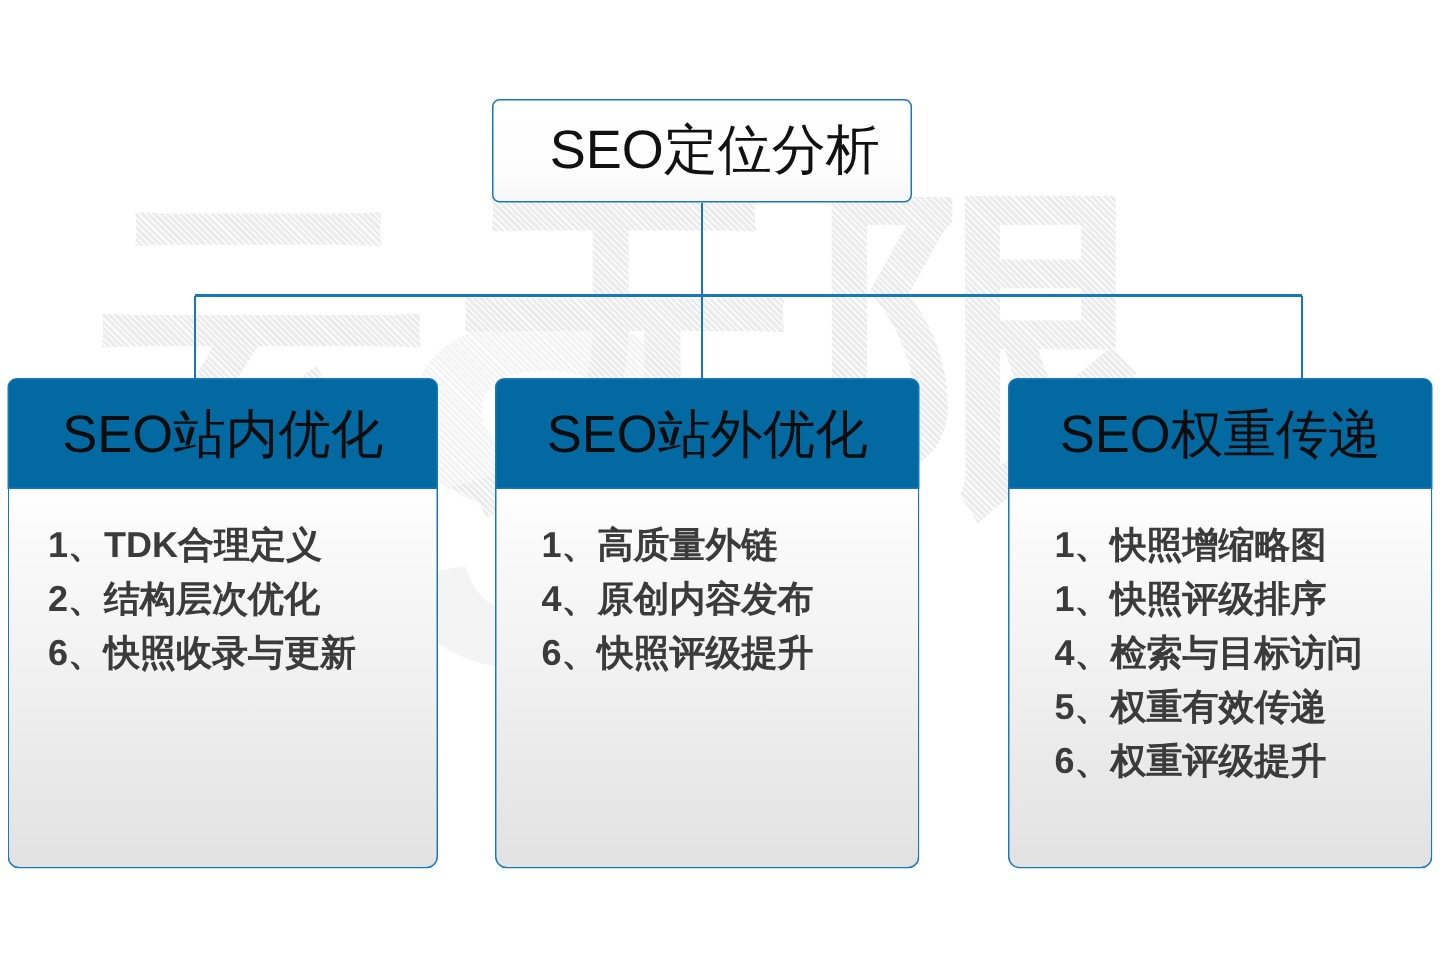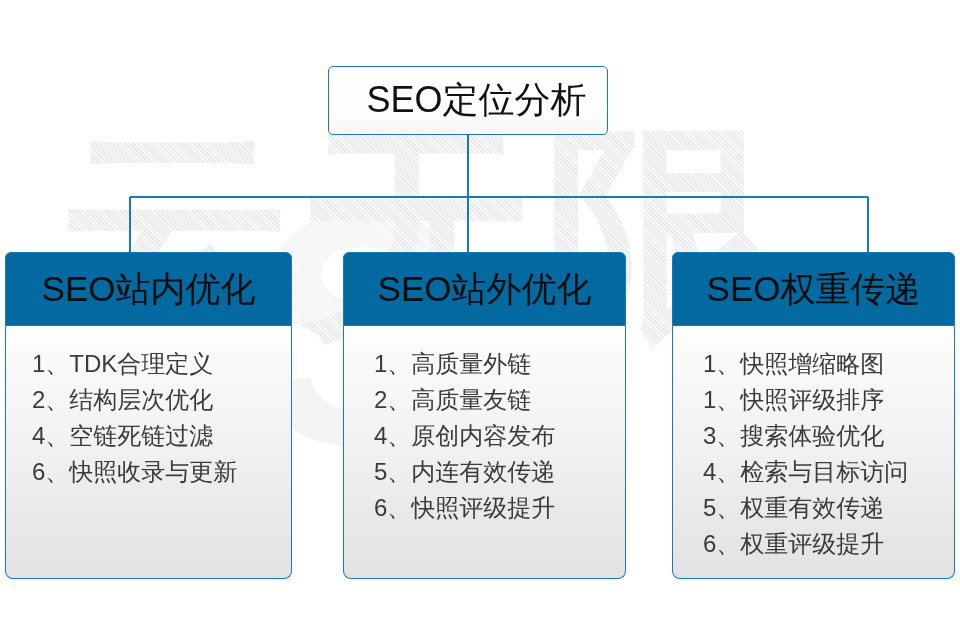--- a/index.html
+++ b/index.html
@@ -134,20 +134,21 @@
     border-top: none;
     border-radius: 0 0 8px 8px;
     background: linear-gradient(to bottom,
         #ffffff 0%,
         #fafafa 12%,
         #f2f2f2 45%,
         #e8e8e8 78%,
         #e2e2e2 100%);
     padding: 20px 0 14px 0;
     height: 253px;
+    font-weight: bold;
   }
   .item {
     font-size: 24px;
     color: #3b3b3b;
     line-height: 36px;
     white-space: nowrap;
     font-family: "Liberation Sans", "DejaVu Sans", sans-serif;
     padding-left: 26px;
   }
   .col-2 .item, .col-3 .item { padding-left: 30px; }
@@ -182,45 +183,41 @@
     <span class="root-title">SEO定位分析</span>
   </div>
 
   <div class="col col-1" style="left:5px; top:252px; width:287px;">
     <div class="col-head">
       <span class="col-head-title">SEO站内优化</span>
     </div>
     <div class="col-body">
       <div class="item">1、TDK合理定义</div>
       <div class="item">2、结构层次优化</div>
-      <div class="item">4、空链死链过滤</div>
       <div class="item">6、快照收录与更新</div>
     </div>
   </div>
 
-  <div class="col col-2" style="left:330px; top:252px; width:283px;margin-left:13px;">
+  <div class="col col-2" style="left:330px; top:252px; width:283px;">
     <div class="col-head">
       <span class="col-head-title">SEO站外优化</span>
     </div>
     <div class="col-body">
       <div class="item">1、高质量外链</div>
-      <div class="item">2、高质量友链</div>
       <div class="item">4、原创内容发布</div>
-      <div class="item">5、内连有效传递</div>
       <div class="item">6、快照评级提升</div>
     </div>
   </div>
 
   <div class="col col-3" style="left:672px; top:252px; width:283px;">
     <div class="col-head">
       <span class="col-head-title">SEO权重传递</span>
     </div>
     <div class="col-body">
       <div class="item">1、快照增缩略图</div>
       <div class="item">1、快照评级排序</div>
-      <div class="item">3、搜索体验优化</div>
       <div class="item">4、检索与目标访问</div>
       <div class="item">5、权重有效传递</div>
       <div class="item">6、权重评级提升</div>
     </div>
   </div>
 
 </div>
 
 </body></html>

